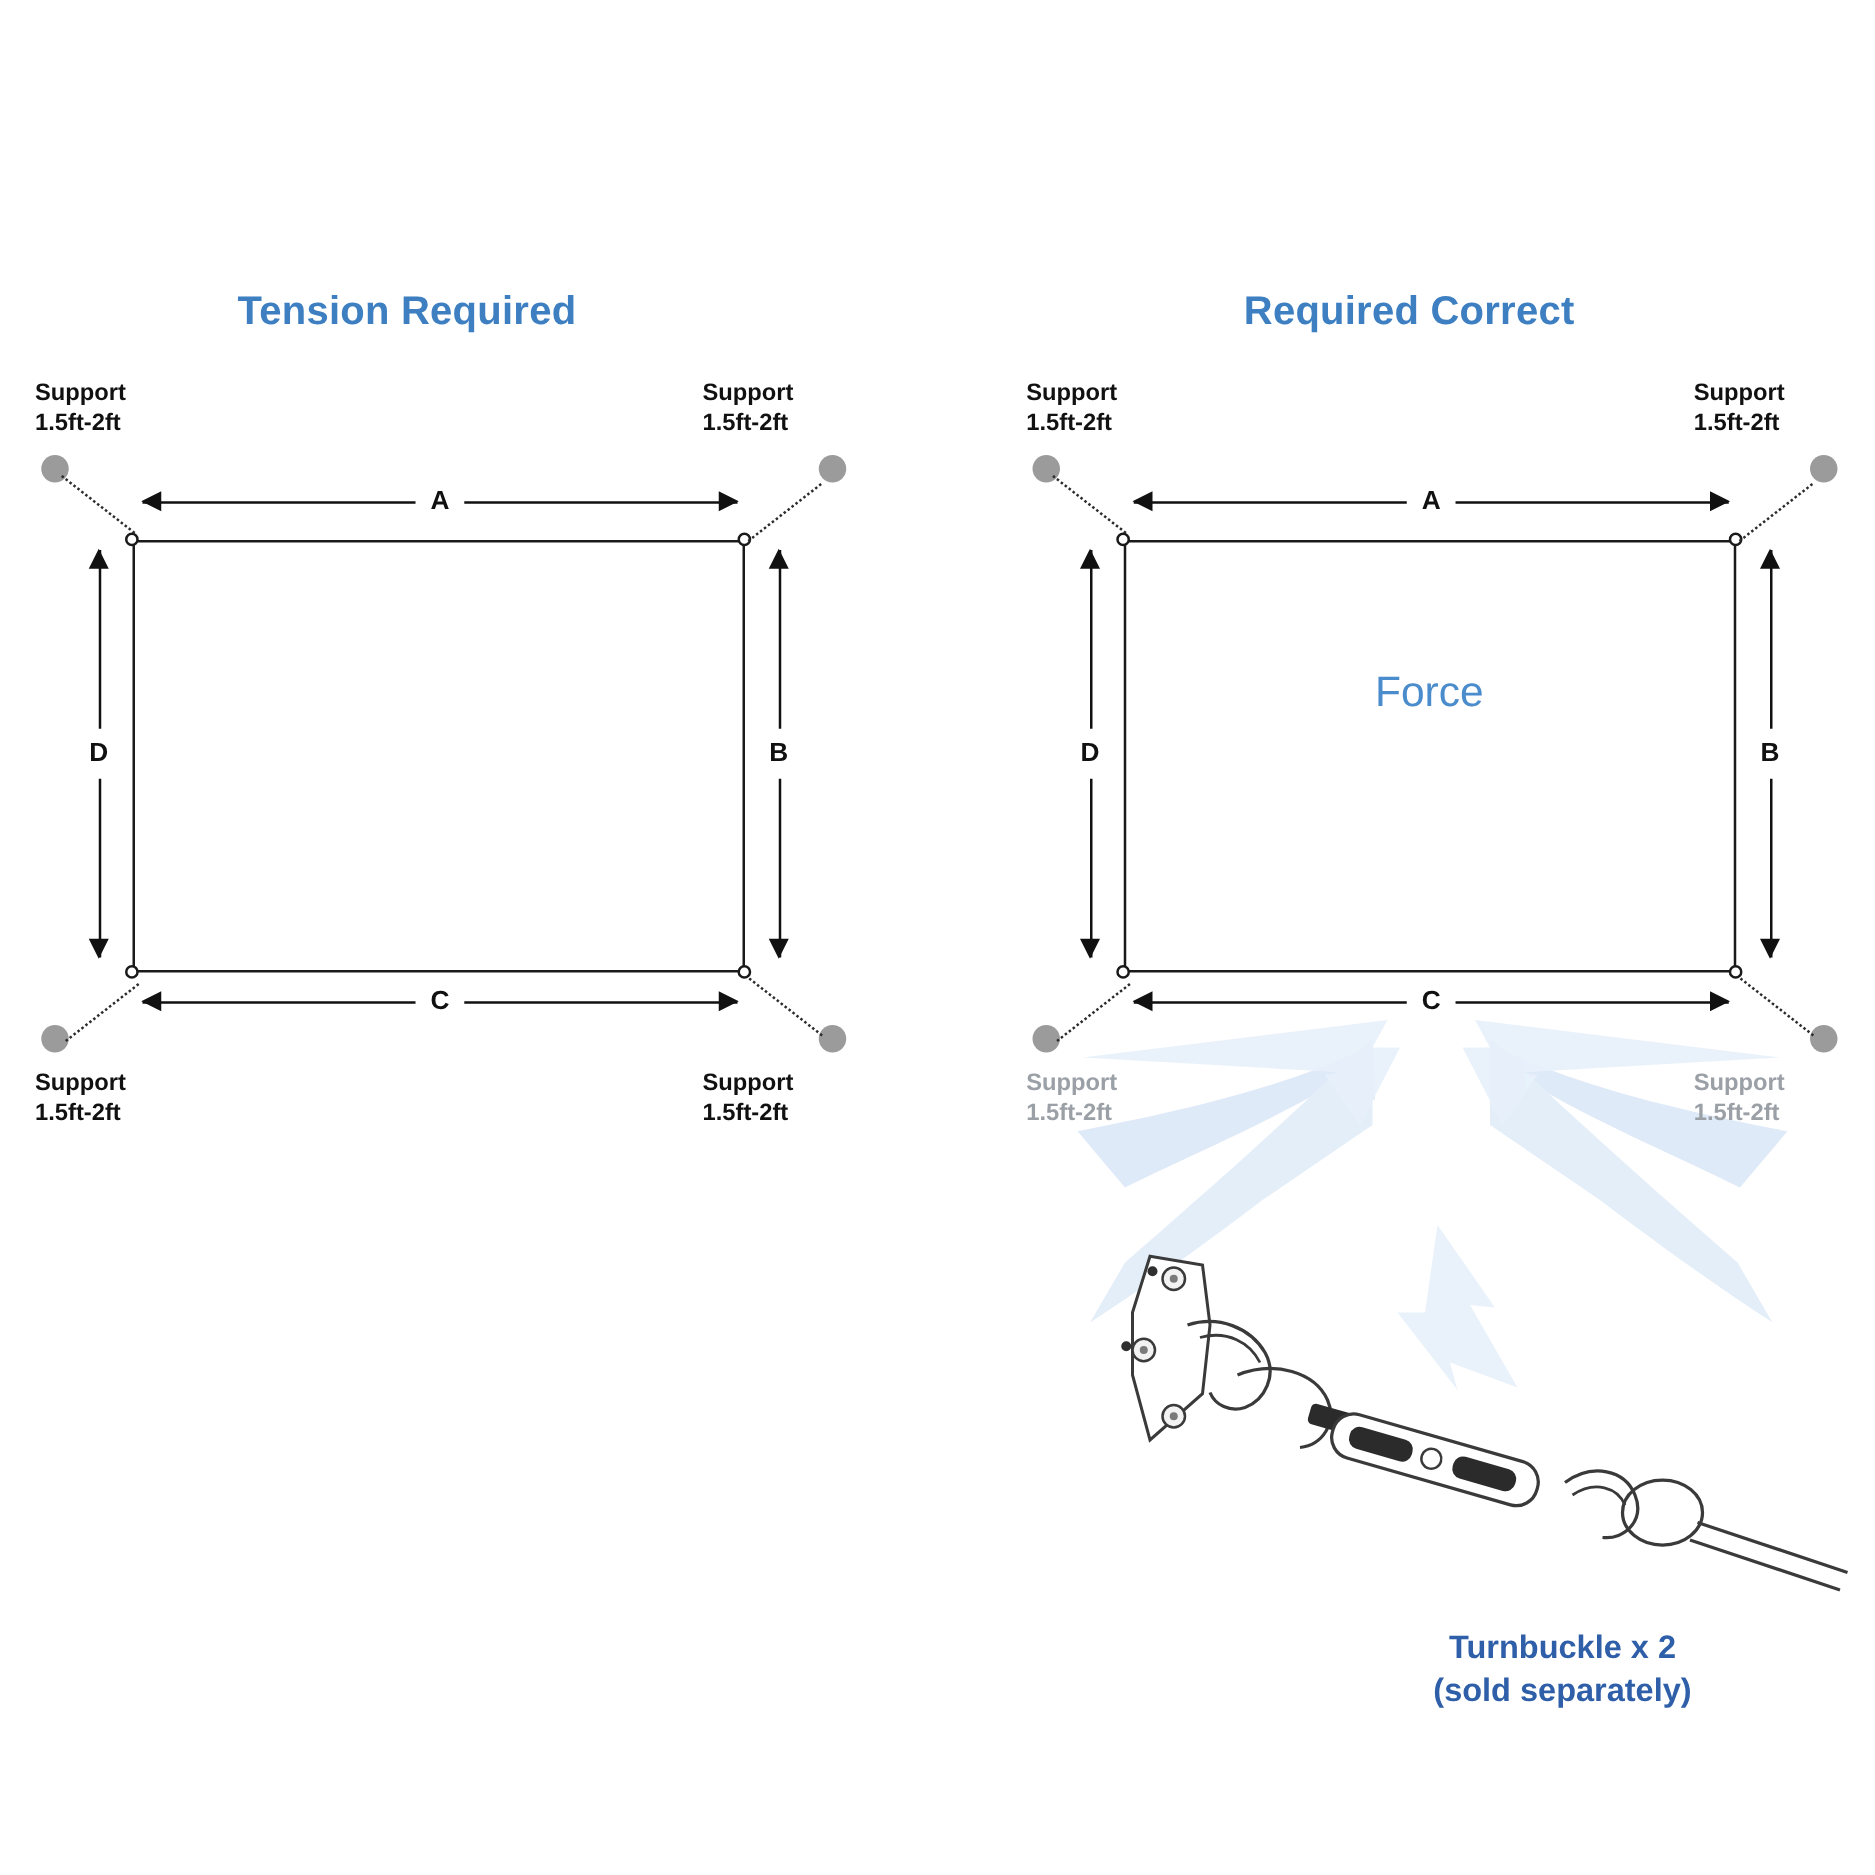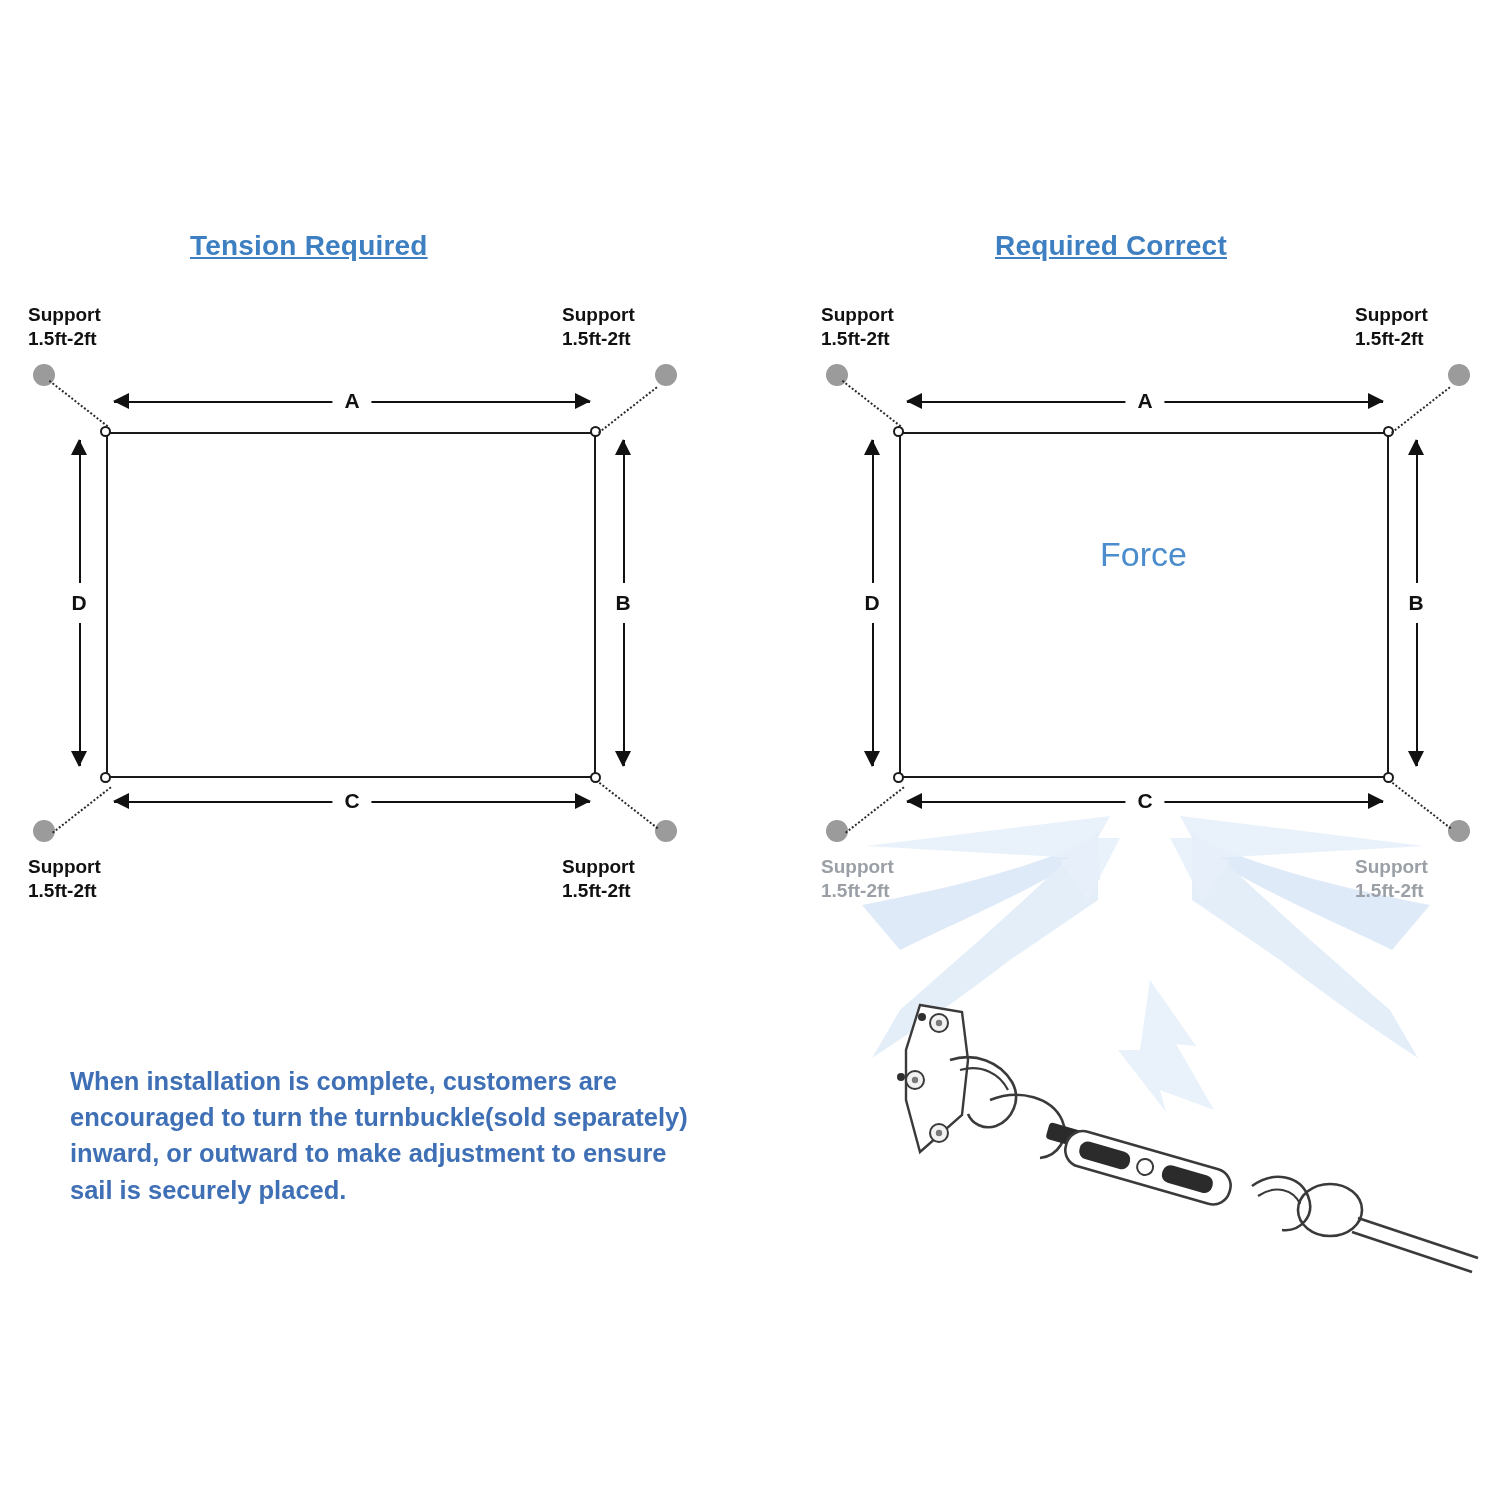--- a/index.html
+++ b/index.html
@@ -19,26 +19,25 @@
   .stage {
     position: absolute;
     left: 0; top: 0;
     width: 1500px;
     height: 1500px;
   }
 
   
   .panel-title {
     position: absolute;
-    font-size: 28px;
+    font-size: 32px;
     font-weight: bold;
     color: #3d7fc1;
     letter-spacing: 0.2px;
     white-space: nowrap;
-    text-decoration: underline;
   }
   #title-left  { left: 190px; top: 230px; }
   #title-right { left: 995px; top: 230px; }
 
   
   .sail {
     position: absolute;
     border: 2px solid #1a1a1a;
     background: #ffffff;
     box-sizing: border-box;
@@ -382,15 +381,16 @@
 
   <div class="dim-v" style="left:1403px; top:440px; width:26px; height:326px;">
     <div class="line"></div>
     <div class="arrow up"></div>
     <div class="arrow down"></div>
     <div class="dim-label">B</div>
   </div>
 
   <div id="force-label">Force</div>
 
-  <div id="note-text">When installation is complete, customers are encouraged to turn the turnbuckle(sold separately) inward, or outward to make adjustment to ensure sail is securely placed.</div>
+  <div id="turnbuckle-caption">Turnbuckle x 2
+(sold separately)</div>
 
 </div>
 
 </body></html>

